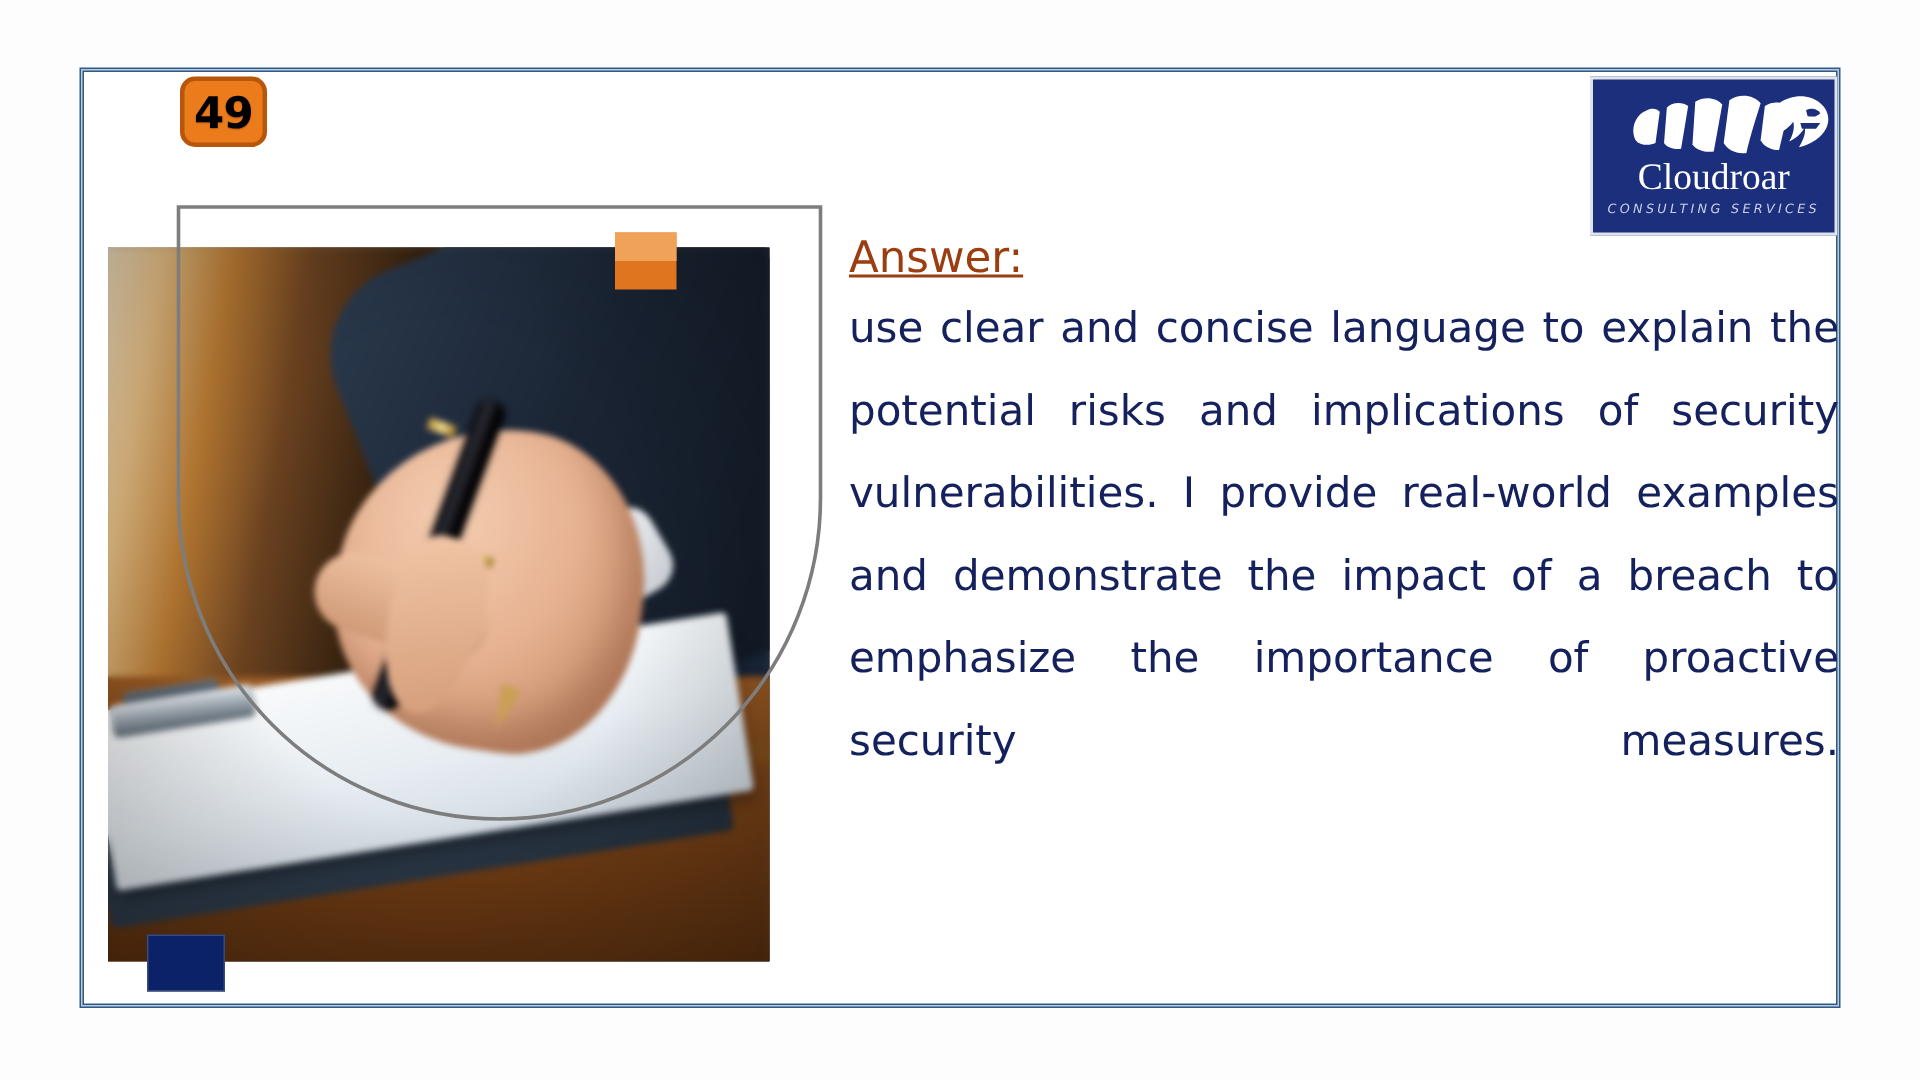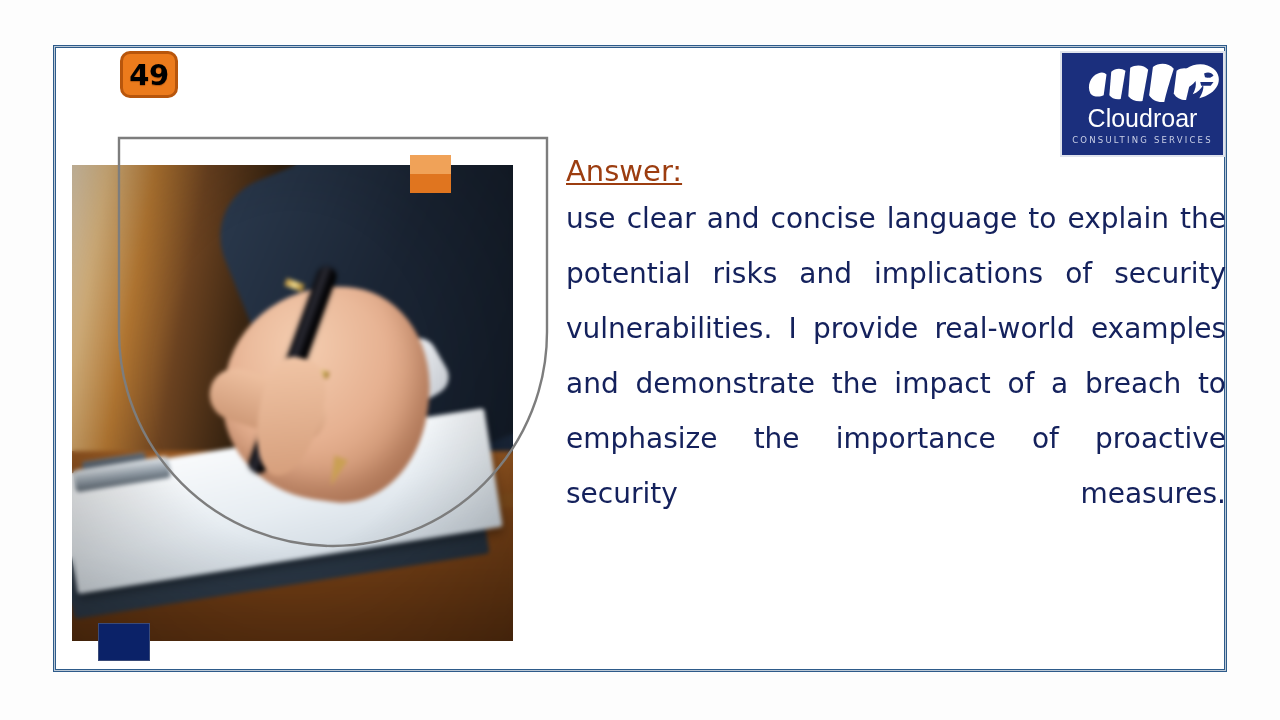--- a/index.html
+++ b/index.html
@@ -103,30 +103,31 @@
   }
   #logo-name {
     position: absolute;
     left: 0; top: 52px;
     width: 100%;
     text-align: center;
     color: #ffffff;
     font-size: 25px;
     line-height: 27px;
     letter-spacing: 0px;
-    font-family: Liberation Sans, sans-serif;
+    font-family: Liberation Serif, serif;
   }
   #logo-sub {
     position: absolute;
     left: 0; top: 82px;
     width: 100%;
     text-align: center;
     color: #c9cfe6;
     font-size: 8.5px;
     letter-spacing: 2.2px;
+    font-style: italic;
   }
 
   
   #photo {
     position: absolute;
     left: 72px;
     top: 165px;
     width: 441px;
     height: 476px;
     overflow: hidden;

